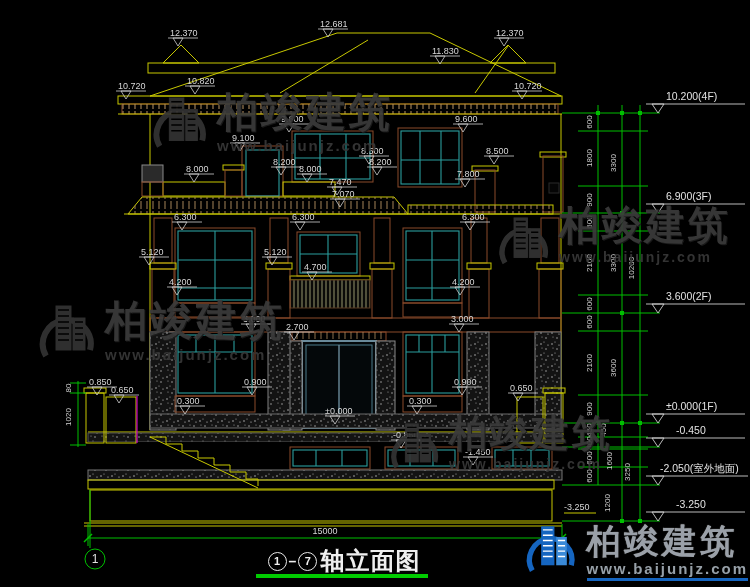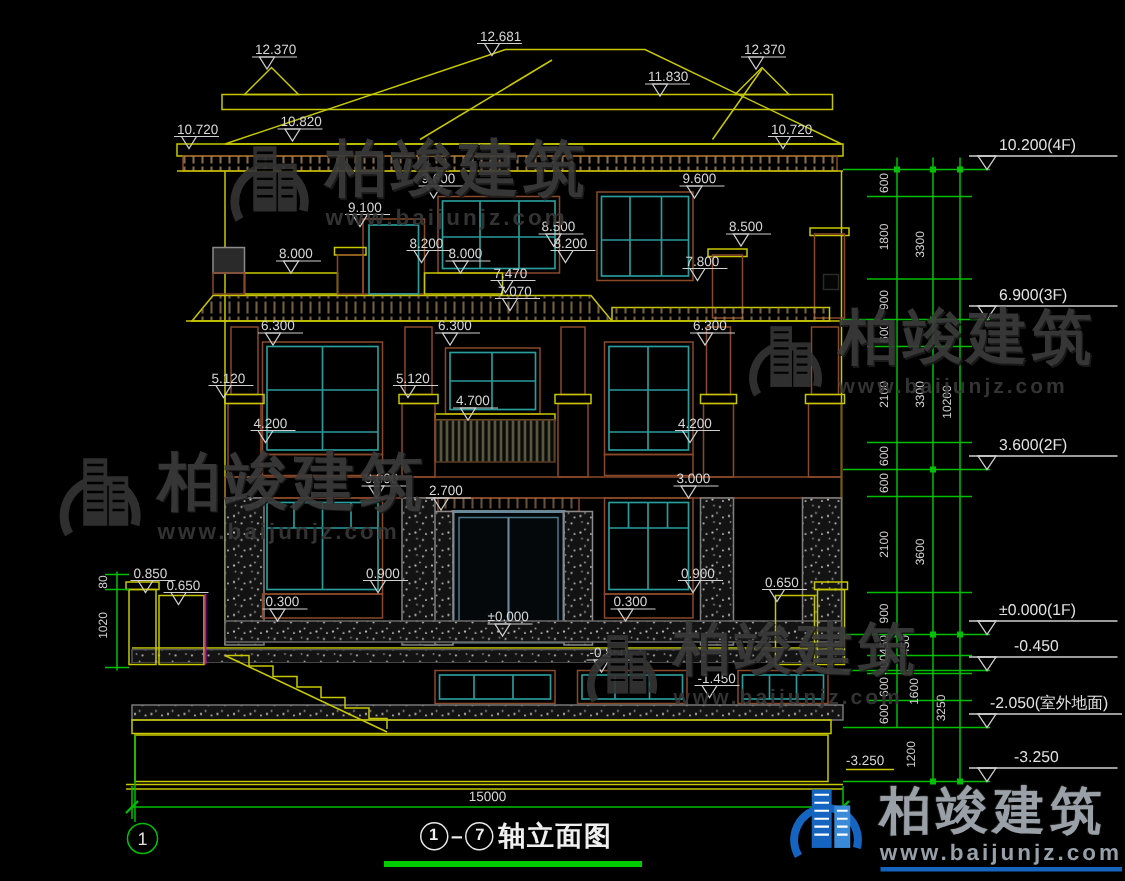--- a/index.html
+++ b/index.html
@@ -21,21 +21,21 @@
   .wm .url{font-weight:bold;color:#383838;letter-spacing:2px;margin-top:4px;}
   #footer{position:absolute;right:2px;bottom:4px;display:flex;gap:8px;align-items:center;}
   #footer .brand{font-size:34px;font-weight:bold;color:#9aa0a8;letter-spacing:4px;line-height:1;
                  text-shadow:1px 2px 2px #000,0 0 1px #d8d8d8;}
   #footer .url{font-size:15px;font-weight:bold;color:#97a0a8;letter-spacing:2px;
                border-bottom:3px solid #1565c0;padding-bottom:1px;margin-top:2px;}
   #title{position:absolute;left:256px;top:545px;width:176px;display:flex;align-items:center;
          justify-content:center;gap:3px;color:#efefef;font-weight:bold;}
   #title .circ{display:inline-flex;width:17px;height:17px;border:1.6px solid #e8e8e8;border-radius:50%;
          align-items:center;justify-content:center;font-size:11px;}
-  #title .txt{font-size:18px;letter-spacing:1px;}
+  #title .txt{font-size:24px;letter-spacing:1px;}
   #title .dash{font-size:14px;margin:0 -1px;}
   #uline{position:absolute;left:256px;top:574px;width:172px;height:4px;background:#00cc00;}
 </style>
 </head>
 <body>
 
 <div id="canvas">
 
 <svg width="750" height="587" viewBox="0 0 750 587">
 <defs>

